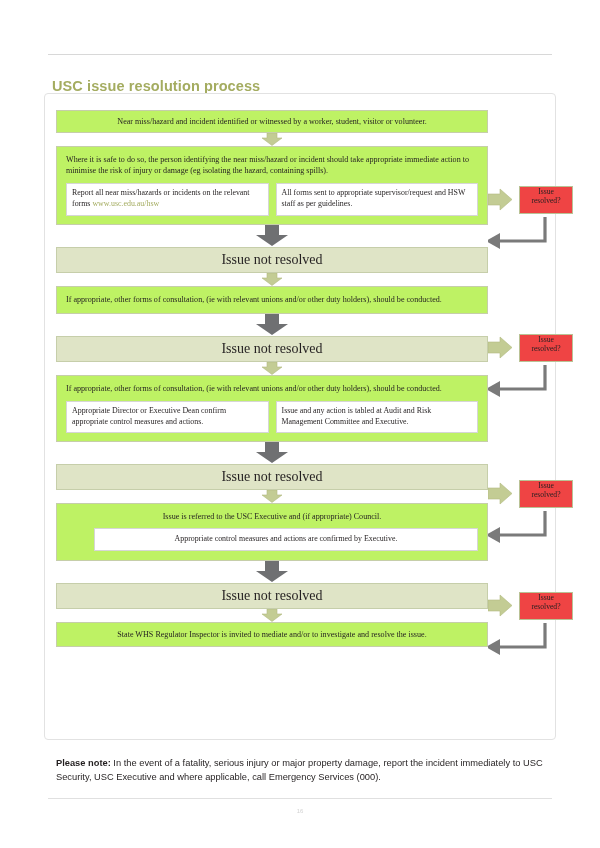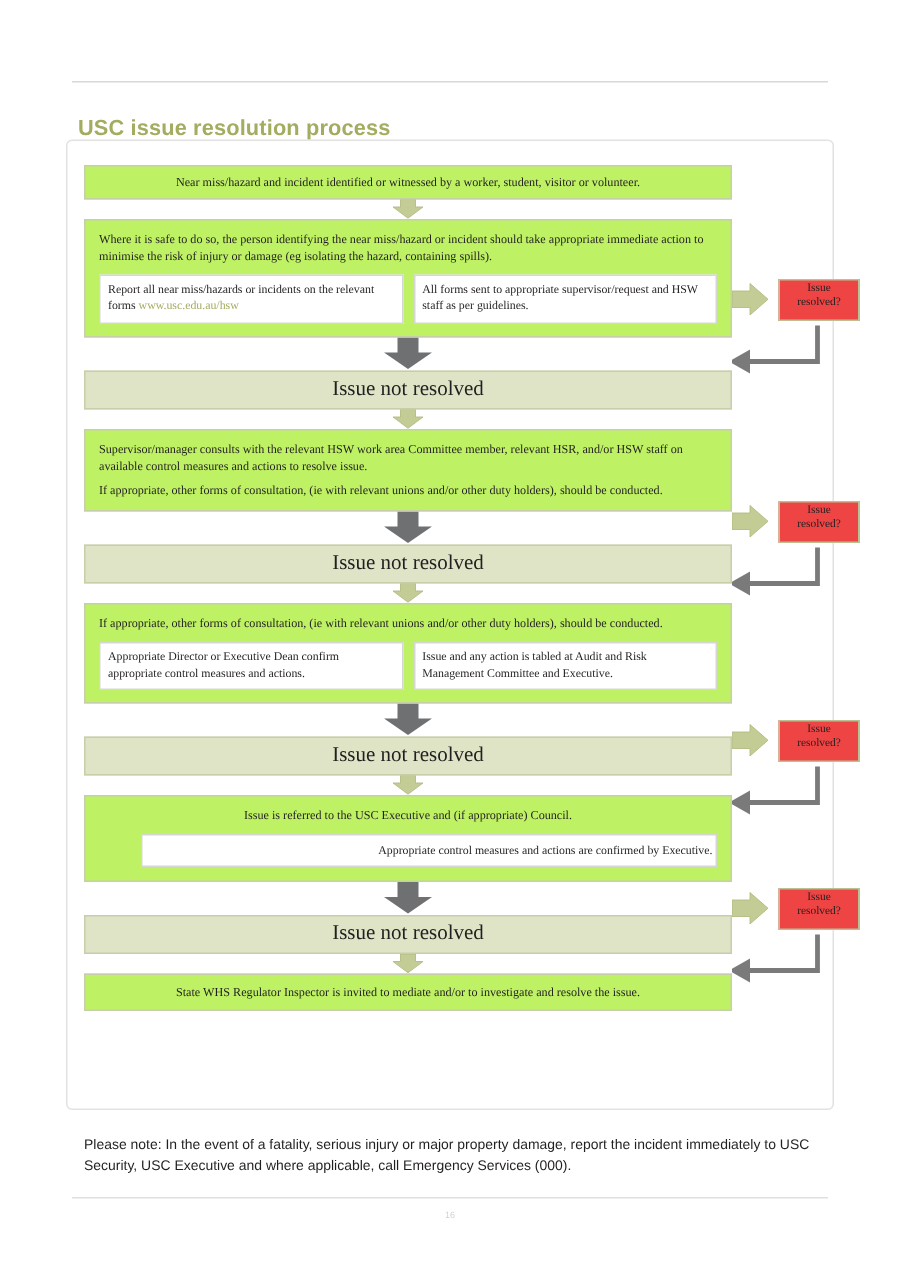--- a/index.html
+++ b/index.html
@@ -75,21 +75,21 @@
     background:#ffffff;
     border:1px solid #d6d6d6;
     box-sizing:border-box;
     flex:1 1 50%;
     font-size:7.9px;
     line-height:1.34;
     padding:4px 5px 5px 5px;
   }
   .whitebox.full{
     flex:1 1 100%;
-    text-align:right;
+    text-align:center;
     padding:5px 2px 5px;
     margin-left:28px;
   }
   .url{color:#a4ac60;}
   
   .arrow-down-green{
     width:432px;height:13px;position:relative;
   }
   .arrow-down-green svg, .arrow-down-gray svg{display:block;margin:0 auto;}
   .arrow-down-gray{
@@ -112,21 +112,21 @@
     display:flex;flex-direction:column;justify-content:flex-start;
     color:#231f20;
   }
   .footer-note{
     position:absolute;left:56px;top:757px;width:492px;
     font-family:"Liberation Sans", sans-serif;
     font-size:9.3px;
     line-height:1.5;
     color:#231f20;
   }
-  .footer-note b{font-weight:normal;}
+  .footer-note b{font-weight:bold;}
   .bot-rule{
     position:absolute;left:48px;top:798px;width:504px;height:1px;
     background:#e0e0e0;
   }
   .pagenum{
     position:absolute;left:0;top:808px;width:600px;
     text-align:center;
     font-family:"Liberation Sans", sans-serif;
     font-size:6px;
     color:#d2d2d2;
@@ -169,21 +169,20 @@
 
     <div class="notres">Issue not resolved</div>
 
     <div class="arrow-down-green">
       <svg width="22" height="13" viewBox="0 0 22 13">
           <polygon points="6,0 16,0 16,5 21,5 11,12.5 1,5 6,5" fill="#c3cc94" stroke="#b2bb82" stroke-width="0.6"></polygon>
         </svg>
     </div>
 
     <div class="gbox pad">
-      <p>Supervisor/manager consults with the relevant HSW work area Committee member, relevant HSR,  and/or HSW staff on available control measures and actions to resolve issue.</p>
       <p>If appropriate, other forms of consultation, (ie with relevant unions and/or other duty holders), should be conducted.</p>
     </div>
 
     <div class="arrow-down-gray">
       <svg width="34" height="22" viewBox="0 0 34 22">
           <polygon points="10,0 24,0 24,10 33,10 17,21 1,10 10,10" fill="#6f7072"></polygon>
         </svg>
     </div>
 
     <div class="notres">Issue not resolved</div>

